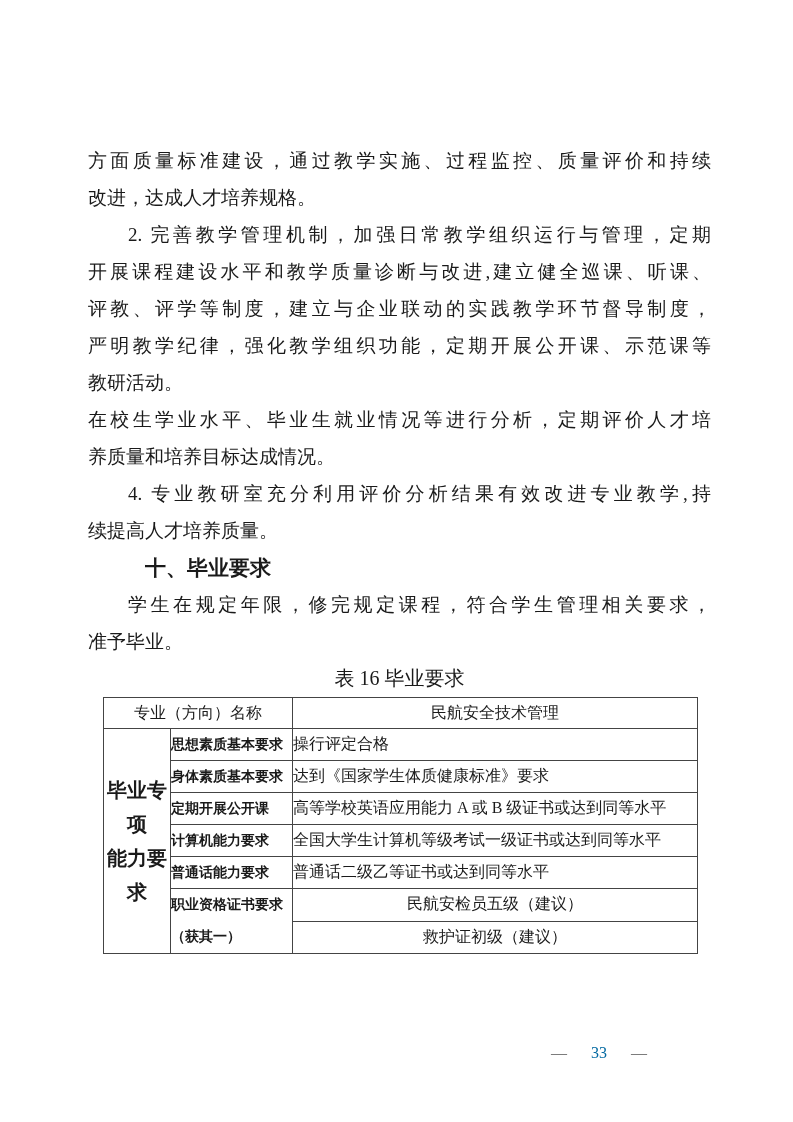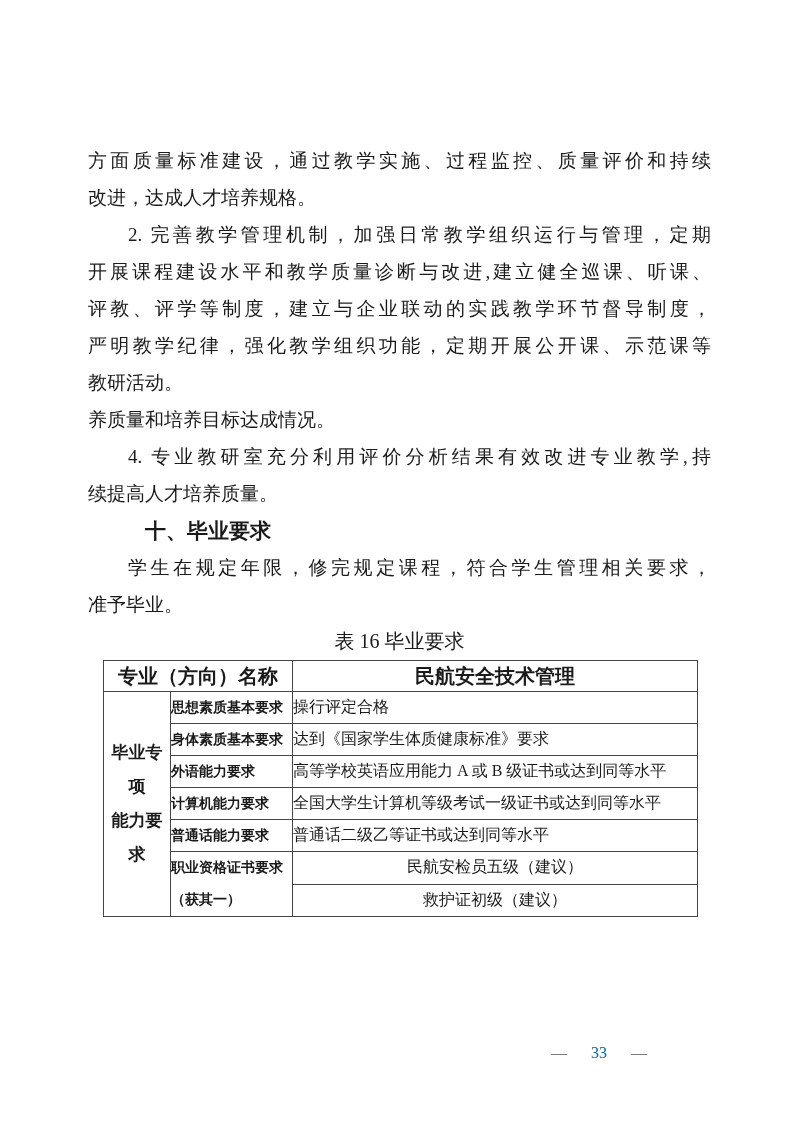--- a/index.html
+++ b/index.html
@@ -47,27 +47,27 @@
   }
   table.grad td {
     border: 1px solid #444444;
     padding: 0;
     vertical-align: middle;
     overflow: hidden;
   }
   tr.hrow { height: 31px; }
   tr.drow { height: 32px; }
   td.hcell {
-    font-weight: bold;
-    font-size: 20px;
+    font-weight: normal;
+    font-size: 16px;
     text-align: center;
   }
   td.group {
     font-weight: bold;
-    font-size: 17px;
+    font-size: 20px;
     text-align: center;
   }
   td.group div { line-height: 34px; }
   td.lbl {
     font-weight: bold;
     font-size: 14px;
     padding-left: 4px;
   }
   td.lbl div { line-height: 32px; }
   td.val {
@@ -98,20 +98,21 @@
 
     <div class="ln">方面质量标准建设，通过教学实施、过程监控、质量评价和持续</div>
     <div class="ln last">改进，达成人才培养规格。</div>
 
     <div class="ln ind">2. 完善教学管理机制，加强日常教学组织运行与管理，定期</div>
     <div class="ln">开展课程建设水平和教学质量诊断与改进,建立健全巡课、听课、</div>
     <div class="ln">评教、评学等制度，建立与企业联动的实践教学环节督导制度，</div>
     <div class="ln">严明教学纪律，强化教学组织功能，定期开展公开课、示范课等</div>
     <div class="ln last">教研活动。</div>
 
+    <div class="ln">在校生学业水平、毕业生就业情况等进行分析，定期评价人才培</div>
     <div class="ln last">养质量和培养目标达成情况。</div>
 
     <div class="ln ind">4. 专业教研室充分利用评价分析结果有效改进专业教学,持</div>
     <div class="ln last">续提高人才培养质量。</div>
 
     <div class="heading">十、毕业要求</div>
 
     <div class="ln ind">学生在规定年限，修完规定课程，符合学生管理相关要求，</div>
     <div class="ln last">准予毕业。</div>
 
@@ -134,21 +135,21 @@
           <div>能力要求</div>
         </td>
         <td class="lbl">思想素质基本要求</td>
         <td class="val">操行评定合格</td>
       </tr>
       <tr class="drow">
         <td class="lbl">身体素质基本要求</td>
         <td class="val">达到《国家学生体质健康标准》要求</td>
       </tr>
       <tr class="drow">
-        <td class="lbl">外语能力要求</td>
+        <td class="lbl">定期开展公开课</td>
         <td class="val">高等学校英语应用能力 A 或 B 级证书或达到同等水平</td>
       </tr>
       <tr class="drow">
         <td class="lbl">计算机能力要求</td>
         <td class="val">全国大学生计算机等级考试一级证书或达到同等水平</td>
       </tr>
       <tr class="drow">
         <td class="lbl">普通话能力要求</td>
         <td class="val">普通话二级乙等证书或达到同等水平</td>
       </tr>

